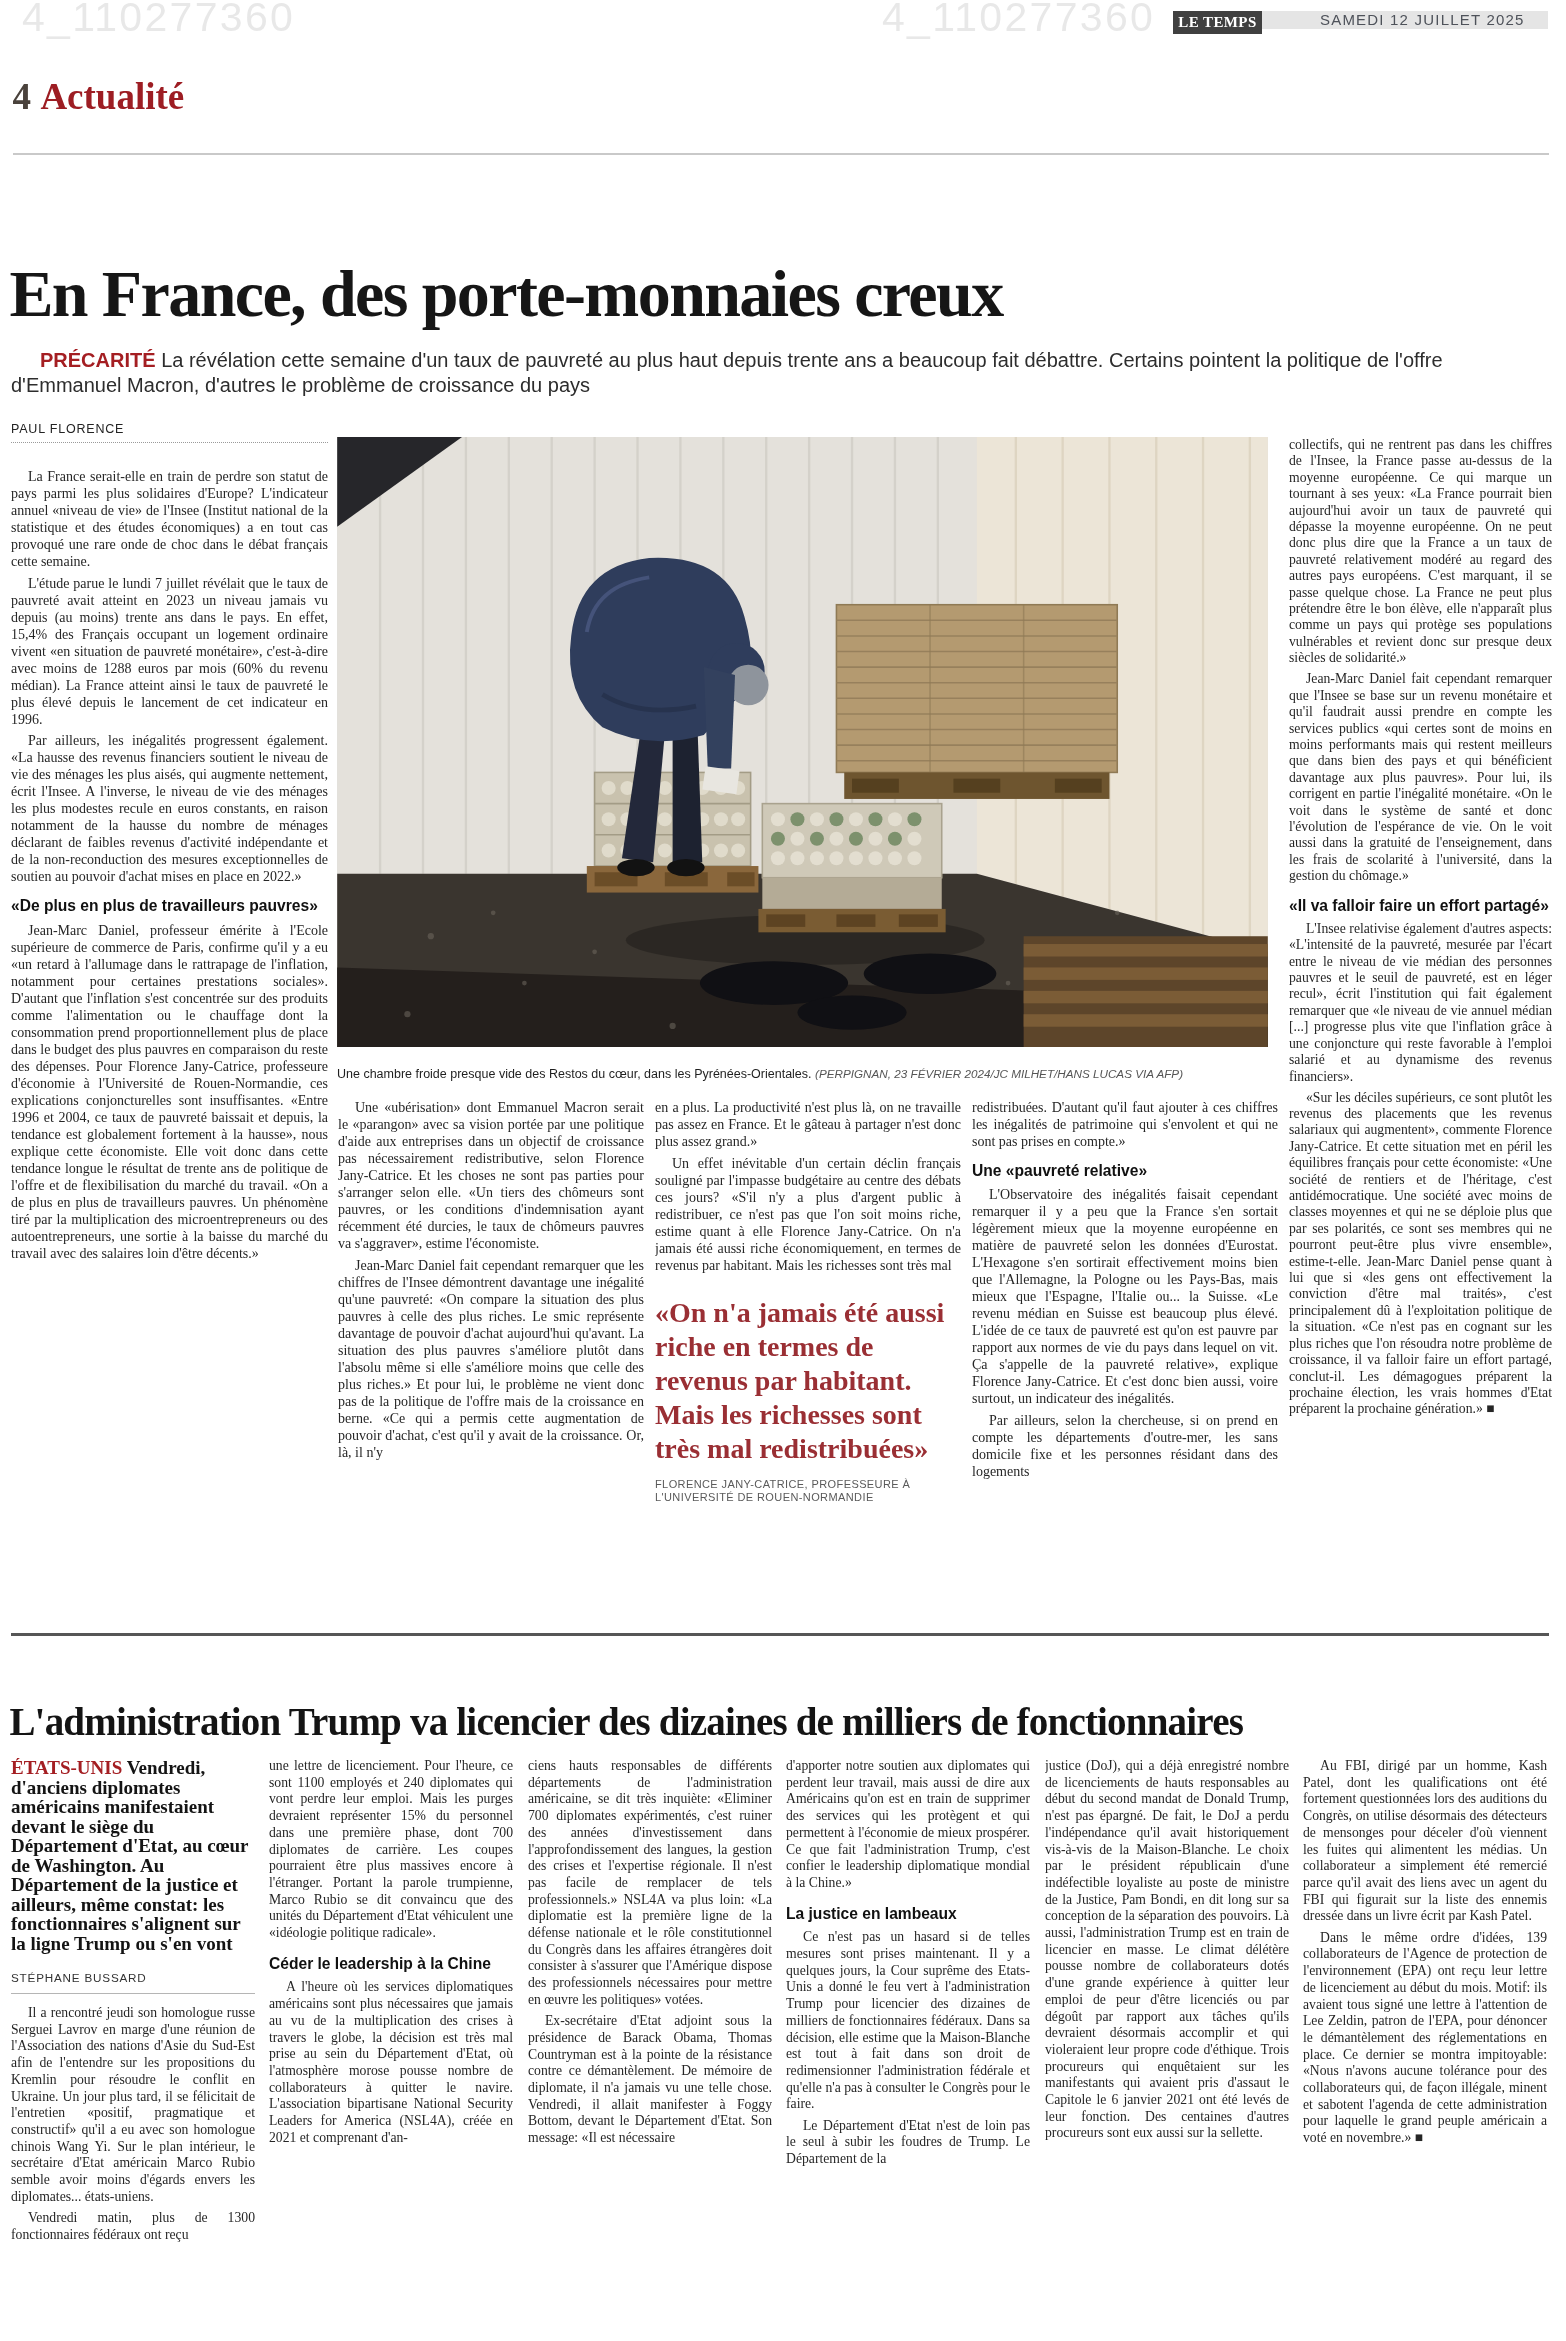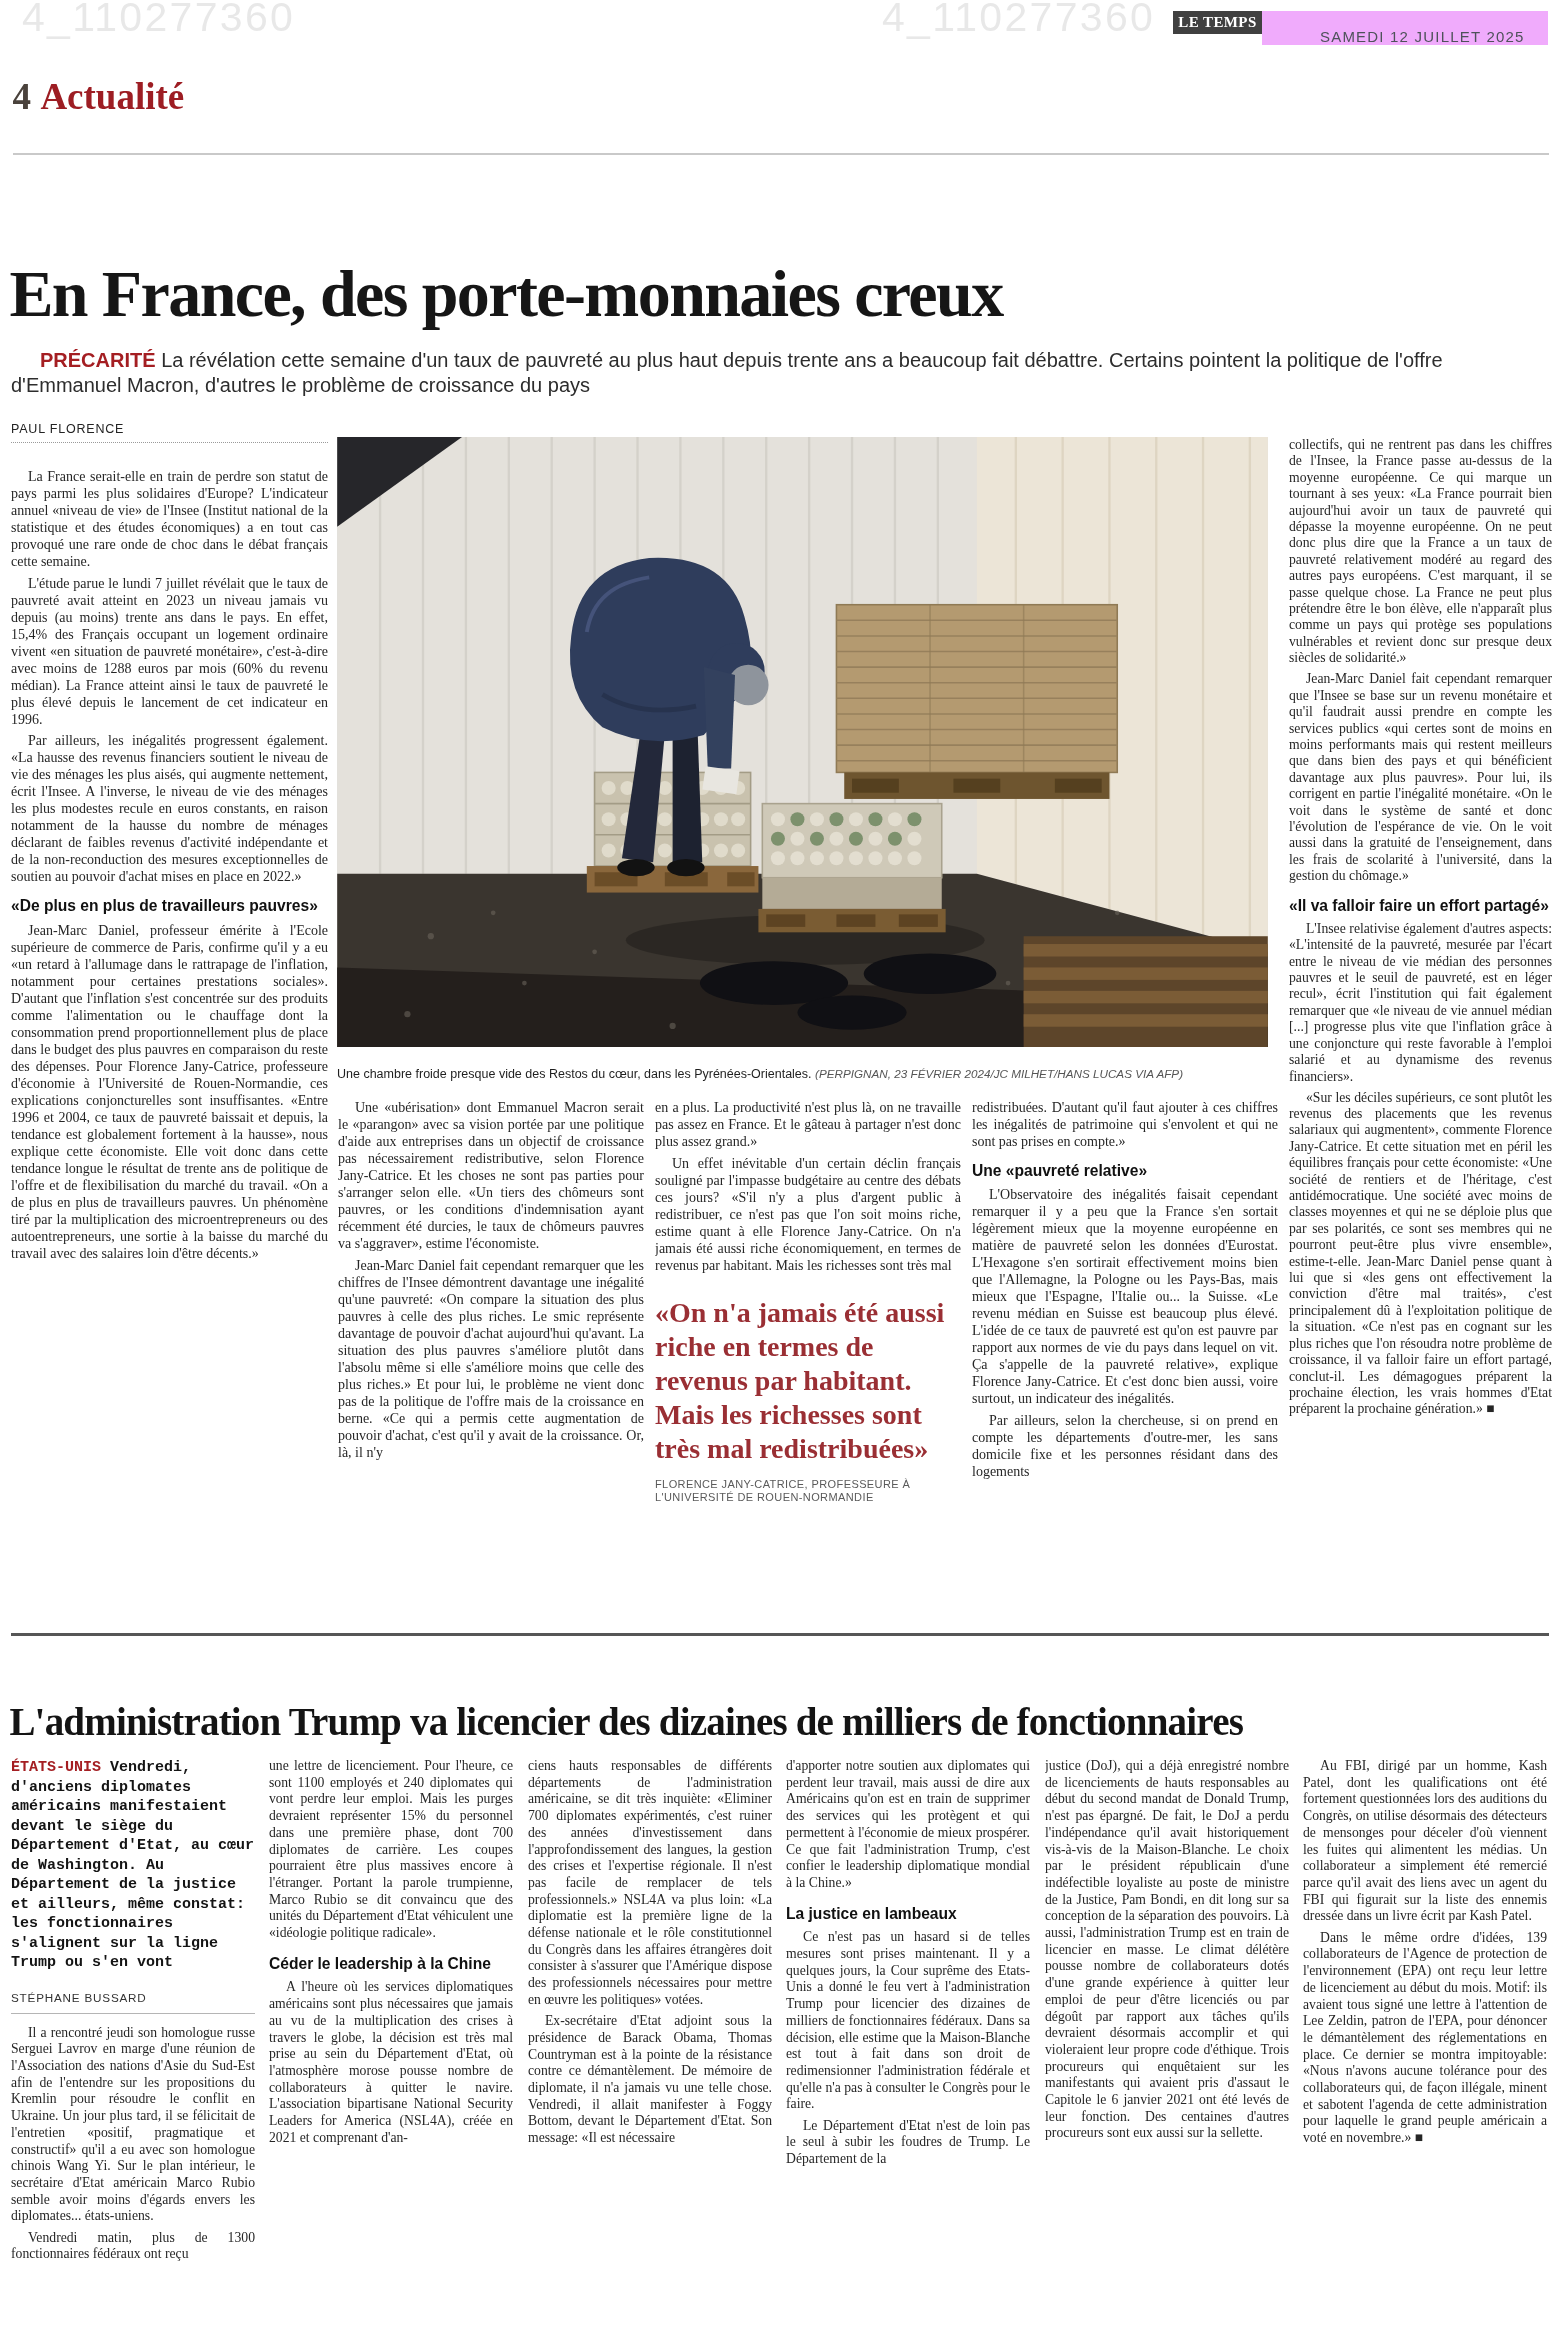--- a/index.html
+++ b/index.html
@@ -7,22 +7,22 @@
         font-family:"Liberation Serif",serif;color:#222;}
   
   .watermark{position:absolute;font-family:"Liberation Sans",sans-serif;color:rgba(90,90,90,0.14);
              letter-spacing:2.3px;white-space:nowrap;z-index:1;}
   .wm-top-left{left:22px;top:-6.2px;font-size:41px;}
   .wm-top-mid{left:882px;top:-6.2px;font-size:41px;}
   .wm-middle{left:367px;top:1206px;font-size:67px;color:rgba(120,120,120,0.10);}
   .masthead-brand{position:absolute;left:1173px;top:11px;width:89px;height:23.4px;background:#404040;
       color:#fff;font-family:"Liberation Serif",serif;font-weight:bold;font-size:15px;
       display:flex;align-items:center;justify-content:center;letter-spacing:0.4px;z-index:2;}
-  .masthead-datebar{position:absolute;left:1262px;top:11px;width:286px;height:34px;background:#f0abfc;
-      display:flex;align-items:flex-end;z-index:2;}
+  .masthead-datebar{position:absolute;left:1262px;top:11px;width:286px;height:18px;background:#e5e5e5;
+      display:flex;align-items:flex-start;z-index:2;}
   .masthead-date{font-family:"Liberation Sans",sans-serif;font-size:15px;color:#4e525a;
       letter-spacing:1.2px;margin-left:58px;white-space:nowrap;}
   
   .section-header{position:absolute;left:12.5px;top:75px;z-index:2;font-weight:bold;font-size:37px;}
   .section-header .pagenum{color:#4a423c;}
   .section-header .secname{color:#9d1d23;margin-left:9.4px;}
   .section-rule{position:absolute;left:12.5px;top:153px;width:1536px;height:2.3px;background:#c9c9c9;}
   
   .headline{position:absolute;left:9.4px;top:212px;width:1546px;font-size:66px;font-weight:bold;
       color:#161616;letter-spacing:-1.6px;white-space:nowrap;z-index:2;}
@@ -53,21 +53,21 @@
   .article-divider{position:absolute;left:11px;top:1633px;width:1538px;height:3.1px;background:#565656;z-index:2;}
   
   .t-headline{position:absolute;left:9.4px;top:1667px;width:1546px;font-size:39px;font-weight:bold;
       color:#141414;letter-spacing:-0.8px;white-space:nowrap;z-index:2;}
   .t-col{position:absolute;top:1758px;width:244px;height:578px;overflow:hidden;text-align:justify;
       font-size:13.7px;line-height:16.7px;color:#262626;z-index:2;}
   .t-col p{margin:0 0 4.7px 0;text-indent:17px;}
   .t-col p.cont{text-indent:0;}
   .t-col .subhead{font-family:"Liberation Sans",sans-serif;font-weight:bold;font-size:15.6px;line-height:19px;
       color:#111;margin:12.5px 0 6.2px 0;text-align:left;text-indent:0;}
-  .t-intro{font-family:Liberation Mono, monospace;font-weight:bold;font-size:15px;line-height:19.5px;
+  .t-intro{font-family:Liberation Serif, serif;font-weight:bold;font-size:19px;line-height:19.5px;
       color:#141414;text-align:left;}
   .t-intro .kicker{color:#a41e22;}
   .t-byline{font-family:"Liberation Sans",sans-serif;font-size:11.7px;letter-spacing:0.8px;color:#333;
       border-bottom:1.6px solid #b5b5b5;padding:12.5px 0 6.2px 0;margin-bottom:11px;text-align:left;}
   .tc-1{left:11px;} .tc-2{left:269px;} .tc-3{left:528px;} .tc-4{left:786px;} .tc-5{left:1045px;} .tc-6{left:1303px;}
 </style>
 </head>
 <body>
 
 <div class="page">

